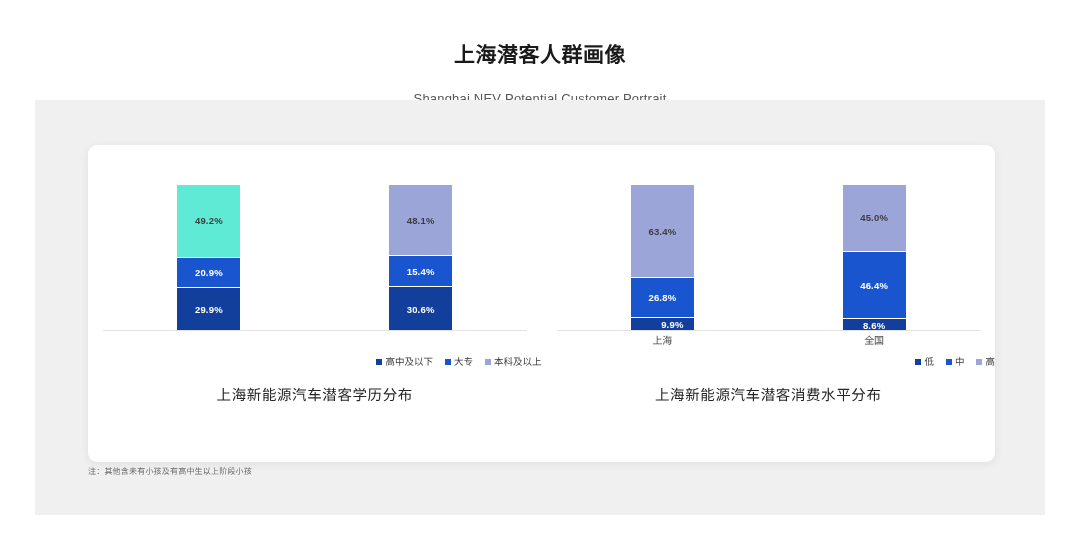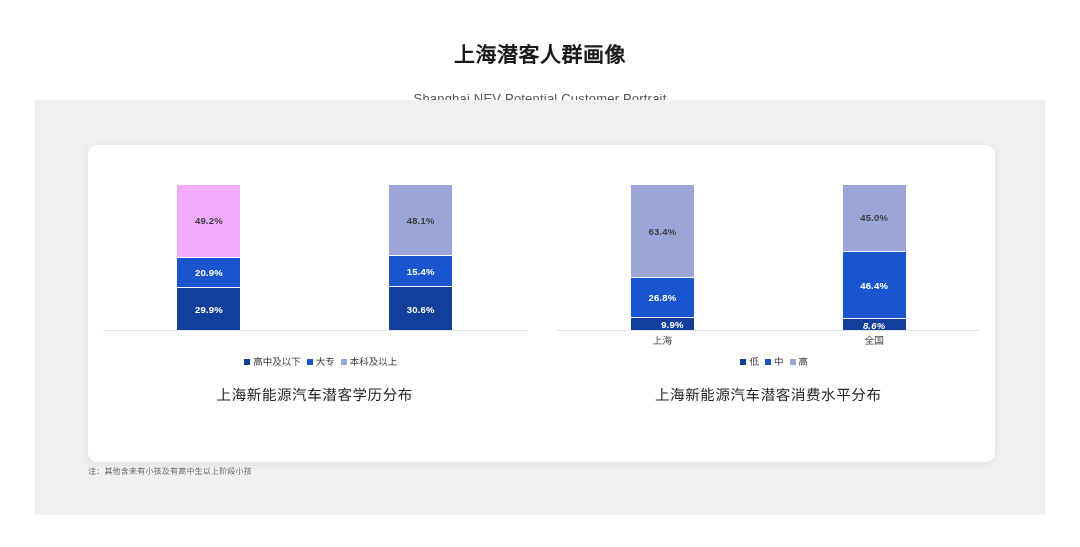--- a/index.html
+++ b/index.html
@@ -149,23 +149,23 @@
   }
 
   
   .legend {
     position: absolute;
     left: 12px;
     right: 0;
     top: 212px;
     display: flex;
     flex-direction: row;
-    justify-content: center;
+    justify-content: flex-end;
     align-items: center;
-    gap: 6px;
+    gap: 12px;
   }
   .legend-item {
     display: flex;
     flex-direction: row;
     align-items: center;
     gap: 3px;
   }
   .legend-swatch {
     width: 6px;
     height: 6px;
@@ -211,21 +211,21 @@
 <div class="panel">
 
   <div class="card">
 
     <div class="charts-row">
 
       <div class="chart-block">
         <div class="plot">
           <div class="plot-inner" id="plot-0">
               <div class="bar">
-                <div class="seg light" style="background: #f0abfc; height: 49.2%;">
+                <div class="seg light" style="background: #5eead4; height: 49.2%;">
                   <span>49.2%</span>
                 </div>
                 <div class="seg dark" style="background: rgb(26, 85, 208); height: 20.9%;">
                   <span>20.9%</span>
                 </div>
                 <div class="seg dark" style="background: rgb(18, 63, 155); height: 29.9%;">
                   <span>29.9%</span>
                 </div>
               </div>
               <div class="bar">
@@ -277,21 +277,21 @@
                   <span>9.9%</span>
                 </div>
               </div>
               <div class="bar">
                 <div class="seg light" style="background: rgb(156, 165, 216); height: 45%;">
                   <span>45.0%</span>
                 </div>
                 <div class="seg dark" style="background: rgb(26, 85, 208); height: 46.4%;">
                   <span>46.4%</span>
                 </div>
-                <div class="seg dark" style="background: rgb(18, 63, 155); height: 8.6%; font-style: italic;">
+                <div class="seg dark" style="background: rgb(18, 63, 155); height: 8.6%;">
                   <span>8.6%</span>
                 </div>
               </div>
             </div>
           <div class="axis-line"></div>
         </div>
         <div class="cat-row" id="cats-1">
             <div class="cat-label">上海</div>
             <div class="cat-label">全国</div>
           </div>

